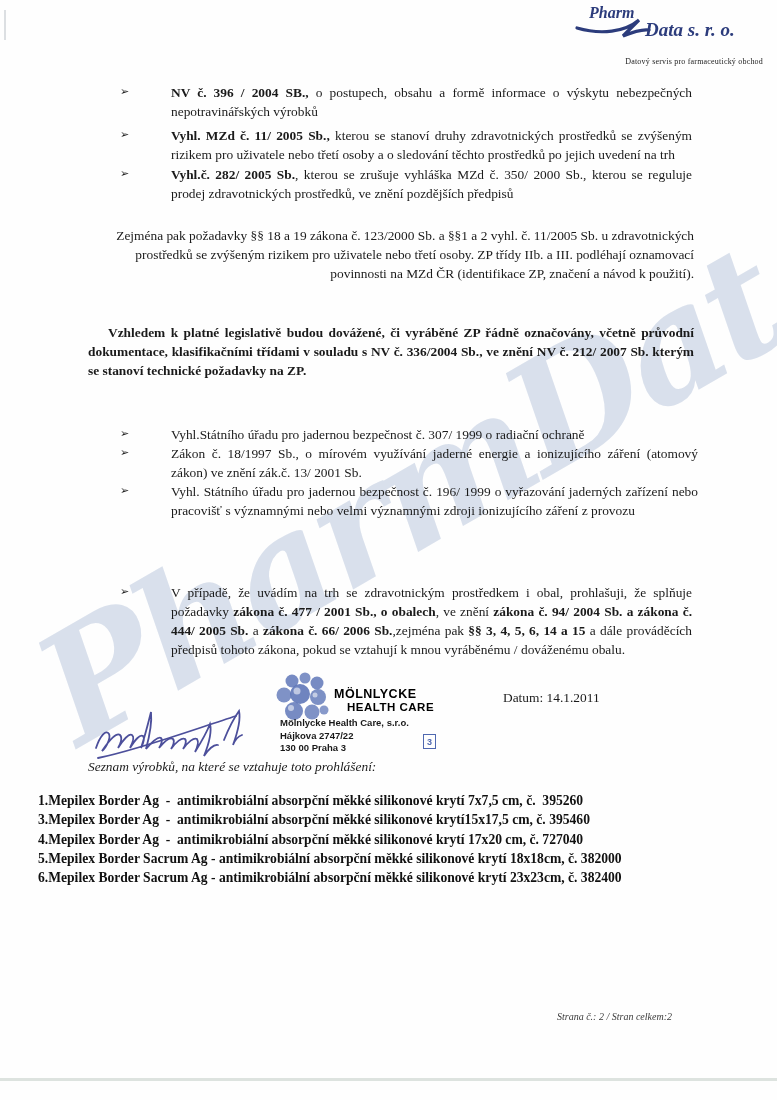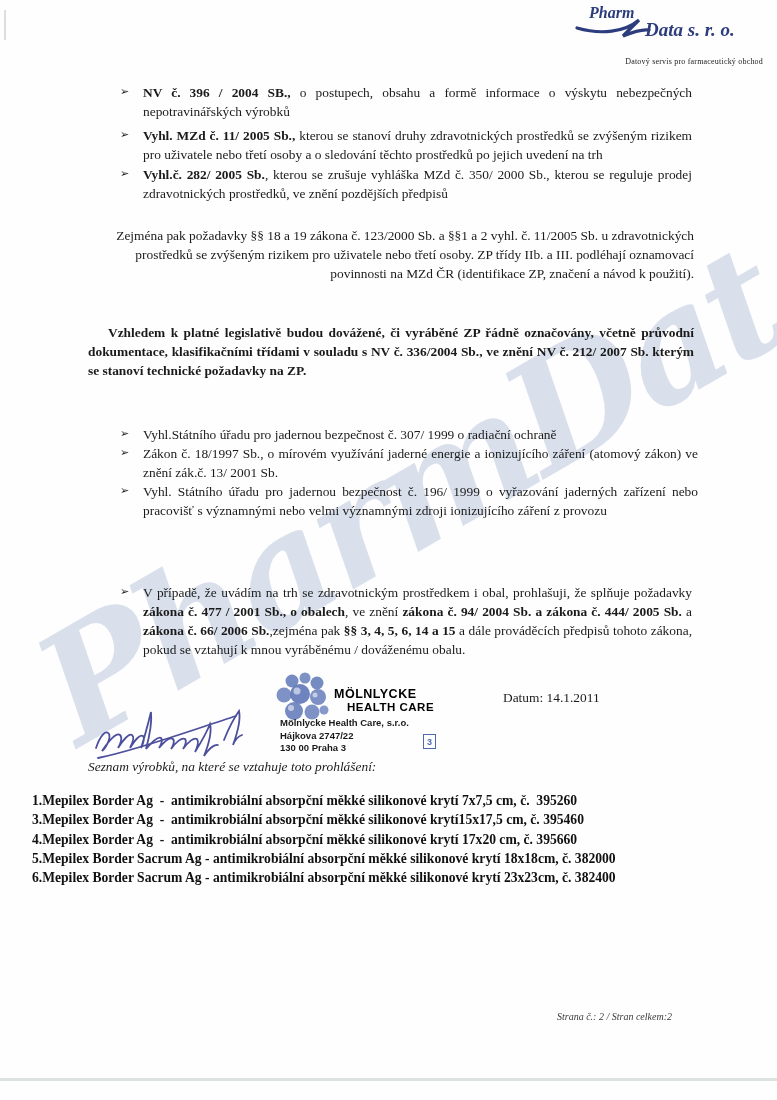--- a/index.html
+++ b/index.html
@@ -6,21 +6,21 @@
   .page{
     position:relative;width:777px;height:1100px;background:#fefefe;
     overflow:hidden;font-family:"Liberation Serif",serif;color:#1a1a1a;
   }
   .abs{position:absolute;}
   .body-txt{font-size:13.4px;line-height:19px;margin:0;}
   .just{text-align:justify;text-align-last:left;}
   .bold{font-weight:bold;}
   .bullet{display:flex;align-items:flex-start;}
   .arr{width:23px;flex:0 0 23px;font-size:11px;padding-top:2px;color:#1a1a1a;}
-  .btxt{flex:1;}
+  .btxt{flex:1;margin-left:28px;}
   .watermark{
     z-index:0;font-style:italic;font-weight:bold;font-family:"DejaVu Serif",serif;
     font-size:152px;letter-spacing:-5px;color:#b9c6dc;opacity:.52;
     transform:rotate(-30deg);transform-origin:0 50%;white-space:nowrap;pointer-events:none;
   }
   .layer{position:absolute;inset:0;z-index:1;border-radius:32px;}
   .heading{font-size:14.6px;font-weight:bold;text-decoration:underline;text-underline-offset:2px;margin:0;}
   .stamp-blue{color:#000000;font-family:"Liberation Sans",sans-serif;}
   .brand1{font-size:12.5px;font-weight:bold;letter-spacing:.5px;}
   .brand2{font-size:11.5px;font-weight:bold;letter-spacing:.5px;padding-left:13px;}
@@ -129,24 +129,24 @@
     <svg class="abs" style="left:90px;top:704px;" width="180" height="58" viewBox="0 0 180 58">
       <g stroke="#4c4f9b" stroke-width="1.8" fill="none" stroke-linecap="round">
         <path d="M6 44 C10 32 16 25 19 30 C21 34 16 44 12 47 C20 35 27 28 30 31 C33 34 30 41 28 44 C33 36 39 29 42 31 C45 33 42 40 40 44 C45 36 50 30 53 32 C55 34 53 40 51 44 C55 32 59 16 61 8 C62 18 59 34 56 45 C62 38 68 32 71 34 C73 36 71 41 69 44 C74 38 80 33 83 35 C85 37 83 42 81 45 C86 38 92 33 95 35 C97 37 95 42 93 45 C98 38 104 33 107 35 C109 38 107 44 105 48 C110 40 116 30 120 20 C122 28 118 42 114 52 C118 46 124 40 128 41"></path>
         <path d="M8 54 C 48 46 108 24 146 12"></path>
         <path d="M134 36 C138 26 144 14 149 7 C151 16 147 30 143 41 C145 36 149 32 152 31"></path>
       </g>
     </svg>
 
     <p class="abs body-txt" style="left:88px;top:757px;font-style:italic;">Seznam výrobků, na které se vztahuje toto prohlášení:</p>
 
-    <div class="abs" style="left:32px;top:791px;width:720px;">
+    <div class="abs" style="left:38px;top:791px;width:720px;">
       <div class="product">1.Mepilex Border Ag  -  antimikrobiální absorpční měkké silikonové krytí 7x7,5 cm, č.  395260</div>
       <div class="product">3.Mepilex Border Ag  -  antimikrobiální absorpční měkké silikonové krytí15x17,5 cm, č. 395460</div>
-      <div class="product">4.Mepilex Border Ag  -  antimikrobiální absorpční měkké silikonové krytí 17x20 cm, č. 395660</div>
+      <div class="product">4.Mepilex Border Ag  -  antimikrobiální absorpční měkké silikonové krytí 17x20 cm, č. 727040</div>
       <div class="product">5.Mepilex Border Sacrum Ag - antimikrobiální absorpční měkké silikonové krytí 18x18cm, č. 382000</div>
       <div class="product">6.Mepilex Border Sacrum Ag - antimikrobiální absorpční měkké silikonové krytí 23x23cm, č. 382400</div>
     </div>
 
     <div class="abs footer" style="left:557px;top:1011px;">Strana č.: 2 / Stran celkem:2</div>
 
   </div>
 </div>
 
 </body></html>

